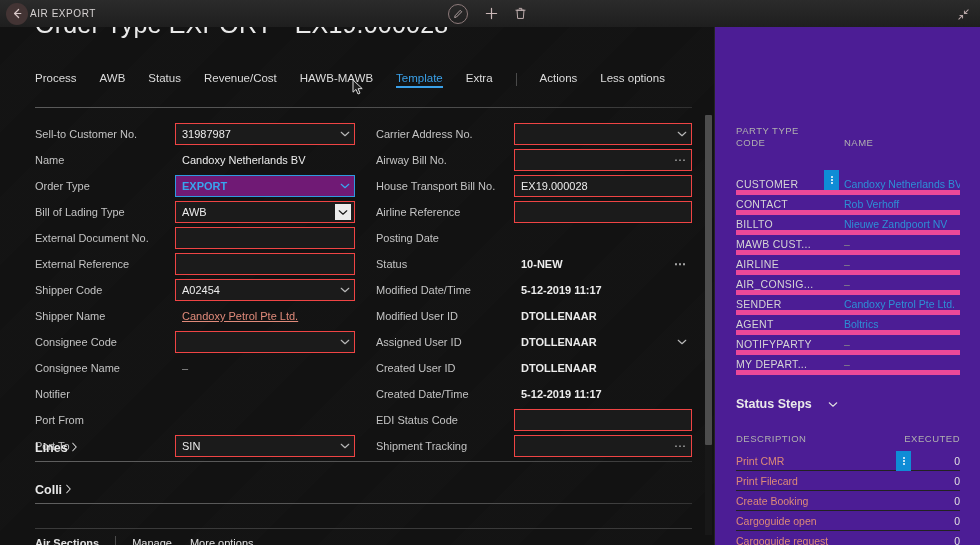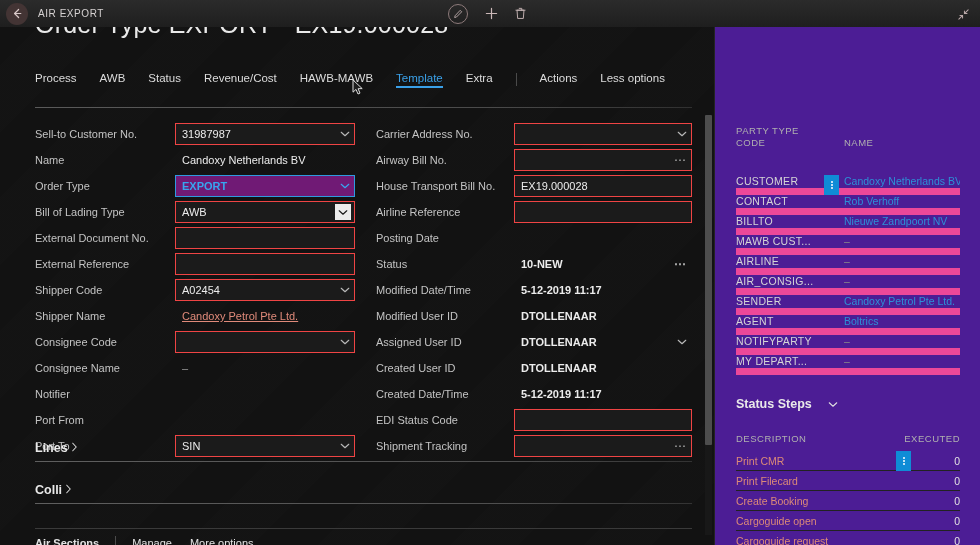--- a/index.html
+++ b/index.html
@@ -49,21 +49,21 @@
     width: 22px; height: 22px;
     margin-left: 6px;
     border-radius: 50%;
     background: #433434;
     display: flex; align-items: center; justify-content: center;
     cursor: pointer;
     flex: 0 0 auto;
   }
   #back-btn svg { display:block; }
   #topbar-title {
-    margin-left: 10px;
+    margin-left: 2px;
     font-size: 10px;
     letter-spacing: .55px;
     color: #d6d2d2;
     white-space: nowrap;
   }
   #top-actions {
     position: absolute;
     left: 448px; top: 0;
     height: 27px;
     display: flex; align-items: center; gap: 17px;
@@ -313,23 +313,23 @@
   .fb-colhead .cnum { width: 60px; text-align: right; }
 
   #party-head {
     position: absolute; left: 21px; top: 98px;
     font-size: 9.5px; letter-spacing: .5px; color: #b0b0b0;
     line-height: 12px;
   }
 
   .fb-row {
     display: flex;
-    align-items: flex-start;
+    align-items: flex-end;
     height: 20px;
-    border-bottom: 7px solid #ec4899;
+    border-bottom: 5px solid #ec4899;
     font-size: 10.5px;
   }
   .fb-row .code {
     width: 88px;
     color: #d5d5d5;
     letter-spacing: .3px;
     white-space: nowrap;
     overflow: hidden;
   }
   .fb-row .name {

